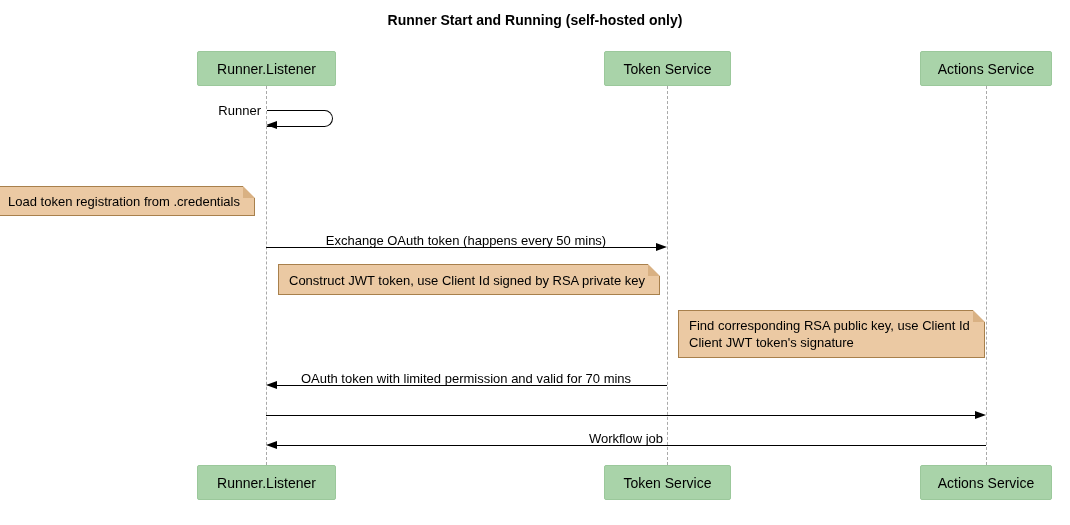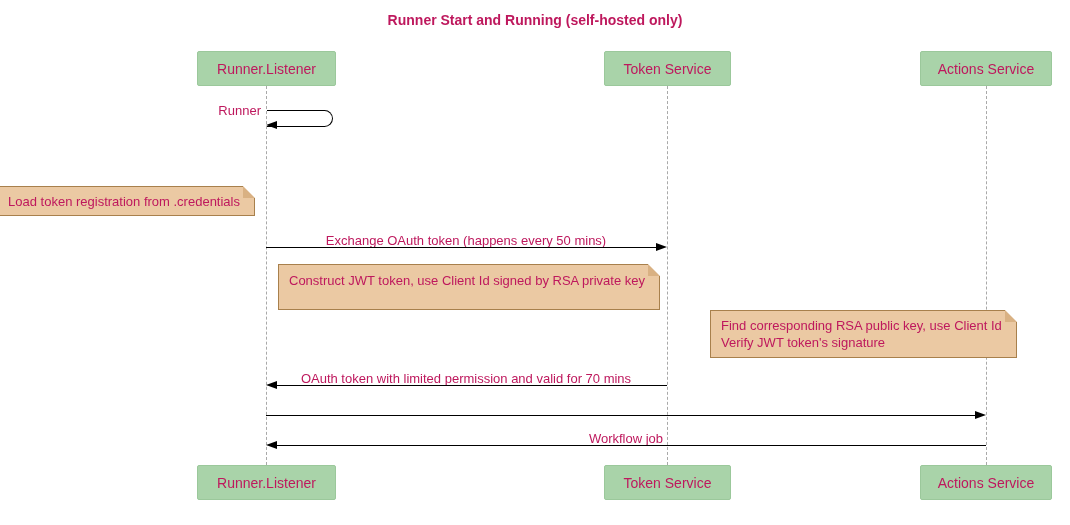--- a/index.html
+++ b/index.html
@@ -1,21 +1,21 @@
 <!DOCTYPE html>
 <html><head>
 <meta charset="utf-8">
 <style>
   html,body{margin:0;padding:0;background:#ffffff;}
   .canvas{
     position:relative;
     width:1070px;height:525px;
     background:#ffffff;
     font-family:"Liberation Sans","DejaVu Sans",sans-serif;
-    color:#be185d;
+    color:#000000;
     overflow:hidden;
   }
   .title{
     position:absolute;top:12px;left:0;width:100%;
     text-align:center;font-size:14px;font-weight:bold;
   }
   .lifeline{
     position:absolute;top:86px;height:379px;width:0;
     border-left:1px dashed #a9a9a9;z-index:0;
   }
@@ -32,21 +32,21 @@
     font-size:13px;line-height:30px;height:30px;
     padding:0 14px 0 10px;white-space:nowrap;
     box-sizing:border-box;z-index:2;
   }
   .note::before{
     content:"";position:absolute;top:-1px;right:-1px;
     border-style:solid;border-width:0 12px 12px 0;
     border-color:#ffffff #ffffff #d9b183 #d9b183;
   }
   .note.multiline{
-    height:auto;line-height:17px;padding:6px 14px 6px 10px;margin-left:32px;
+    height:auto;line-height:17px;padding:6px 14px 6px 10px;
   }
   .note.multiline span{display:block;}
   .msg-label{
     position:absolute;font-size:13px;white-space:nowrap;
     transform:translateX(-50%);z-index:1;
   }
   .msg-label.right-anchor{transform:translateX(-100%);}
   .msg-line{position:absolute;height:1px;background:#000;z-index:1;}
   .self-loop{
     position:absolute;left:267px;top:110px;width:66px;height:17px;
@@ -78,27 +78,27 @@
 
 
   <div class="note" style="right:815px;top:186px;">
     <span>Load token registration from .credentials</span>
   </div>
 
   <div class="msg-label" style="left:466px;top:233px;">Exchange OAuth token (happens every 50 mins)</div>
   <div class="msg-line" style="left:266px;top:247px;width:392px;"></div>
   <div class="ah ah-right" style="left:656px;top:243px;"></div>
 
-  <div class="note" style="left:278px;top:264px;height:46px;line-height:31px;">
+  <div class="note" style="left:278px;top:264px;height:31px;line-height:31px;">
     <span>Construct JWT token, use Client Id signed by RSA private key</span>
   </div>
 
   <div class="note multiline" style="left:678px;top:310px;">
     <span>Find corresponding RSA public key, use Client Id</span>
-    <span>Verify JWT token's signature</span>
+    <span>Client JWT token's signature</span>
   </div>
 
   <div class="msg-label" style="left:466px;top:371px;">OAuth token with limited permission and valid for 70 mins</div>
   <div class="msg-line" style="left:276px;top:385px;width:391px;"></div>
   <div class="ah ah-left" style="left:266px;top:381px;"></div>
 
   <div class="msg-line" style="left:266px;top:415px;width:711px;"></div>
   <div class="ah ah-right" style="left:975px;top:411px;"></div>
 
   <div class="msg-label" style="left:626px;top:431px;">Workflow job</div>

